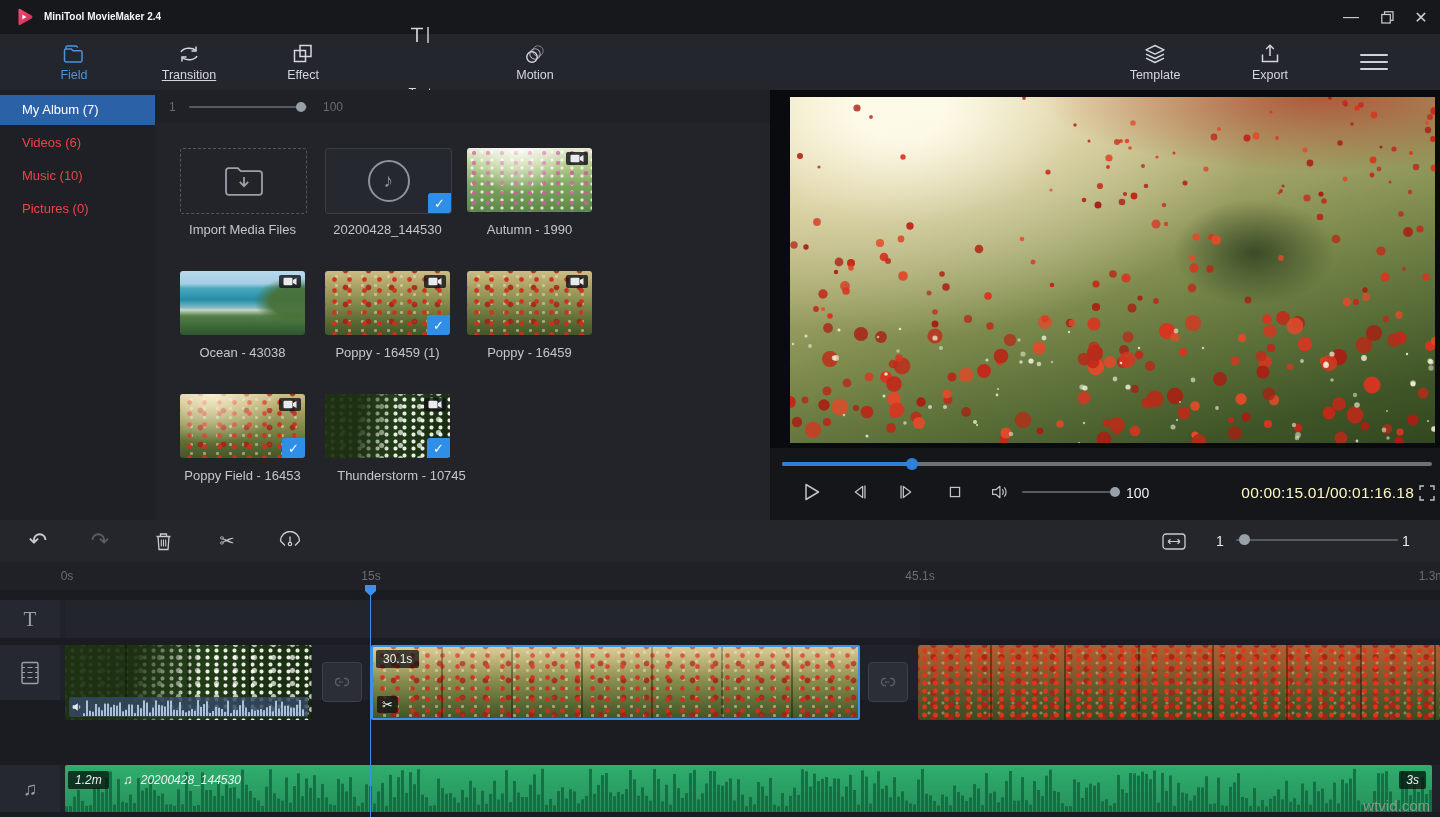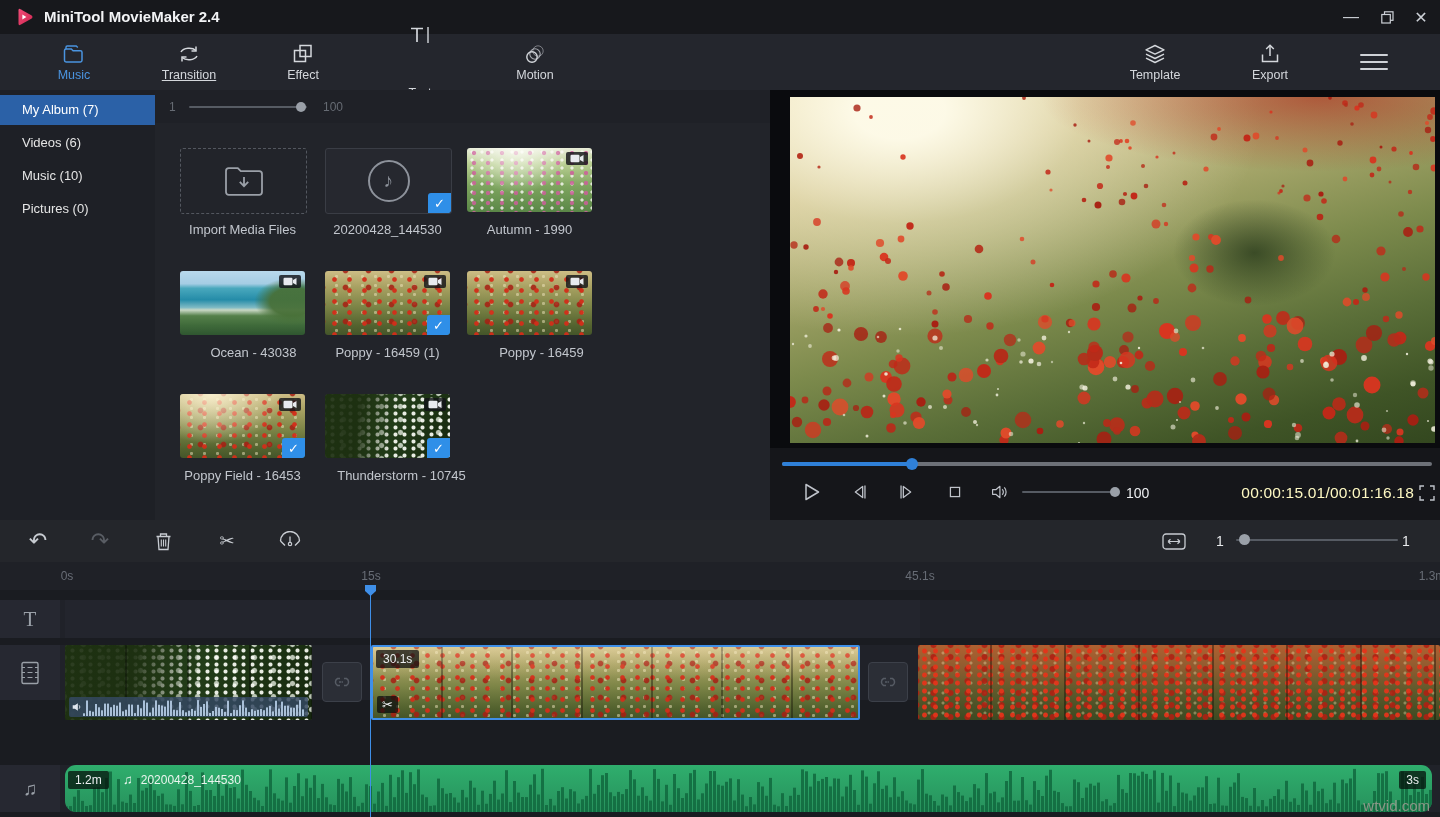--- a/index.html
+++ b/index.html
@@ -4,33 +4,33 @@
 <style>
   html,body{margin:0;padding:0;background:#0c0d10;}
   #stage{position:relative;width:1440px;height:817px;overflow:hidden;
          font-family:"Liberation Sans",sans-serif;background:#17181c;color:#d7dade;
          -webkit-font-smoothing:antialiased;}
   .abs{position:absolute;}
   svg{display:block;}
 
   
   #titlebar{left:0;top:0;width:1440px;height:34px;background:#17181c;}
-  #app-title{left:44px;top:0;height:17px;line-height:34px;font-size:15px;font-weight:bold;color:#f2f3f5;}
+  #app-title{left:44px;top:0;height:17px;line-height:34px;font-size:10px;font-weight:bold;color:#f2f3f5;}
   .winbtn{top:0;width:34px;height:34px;display:flex;align-items:center;justify-content:center;color:#ccd0d6;cursor:default;}
   
   #navbar{left:0;top:34px;width:1440px;height:56px;background:#24262d;border-bottom:1px solid #121318;}
   .navtab{position:absolute;top:4px;width:86px;height:48px;display:flex;flex-direction:column;align-items:center;justify-content:center;gap:3px;color:#d4d7dc;cursor:default;}
   .navtab .nicon{height:22px;display:flex;align-items:center;justify-content:center;}
   .navtab .nlabel{font-size:12.5px;}
   .navtab.active{color:#4a94e0;}
   #hamburger{position:absolute;right:52px;top:20px;width:28px;height:16px;display:flex;flex-direction:column;justify-content:space-between;}
   #hamburger div{height:2px;background:#cfd2d7;border-radius:1px;}
   
   #sidebar{left:0;top:90px;width:155px;height:430px;background:#1e2026;}
-  .side-item{position:absolute;left:0;width:155px;height:30px;line-height:30px;padding-left:22px;font-size:13px;color:#e5e5e5;box-sizing:border-box;cursor:default;}
+  .side-item{position:absolute;left:0;width:155px;height:30px;line-height:30px;padding-left:22px;font-size:13px;color:#ef4444;box-sizing:border-box;cursor:default;}
   .side-item.active{background:#2b61a7;color:#fff;}
   
   #mediapanel{left:155px;top:90px;width:615px;height:430px;background:#22242a;}
   #media-topbar{position:absolute;left:0;top:0;width:615px;height:33px;background:#1f2127;}
   .slider-track{position:absolute;height:2px;background:#565b63;border-radius:1px;}
   .slider-handle{position:absolute;width:10px;height:10px;border-radius:50%;background:#9aa0a8;top:-4px;}
   .slider-label{position:absolute;font-size:12px;color:#666b73;top:10px;}
   #download-btn{position:absolute;right:16px;top:0;height:33px;display:flex;align-items:center;gap:9px;color:#e3e5e9;font-size:13px;cursor:default;}
   .media-card{position:absolute;width:125px;height:64px;border-radius:3px;overflow:hidden;}
   .media-card.importcard{border:1px dashed #53575f;background:transparent;display:flex;align-items:center;justify-content:center;color:#9ba0a8;}
@@ -100,21 +100,21 @@
   
   #tracks{left:0;top:590px;width:1440px;height:227px;background:#1a1c21;}
   .trackrow{position:absolute;left:0;width:1440px;background:#202229;}
   .trackicon{position:absolute;left:0;width:60px;height:100%;background:#262831;display:flex;align-items:center;justify-content:center;color:#9aa0a8;}
   #text-band{position:absolute;left:65px;top:0;width:855px;height:100%;background:#23252d;}
   .clip{position:absolute;border-radius:2px;overflow:hidden;}
   .clip.selected{border:2px solid #3f8fe8;box-sizing:border-box;}
   .clip-badge{position:absolute;background:rgba(8,10,13,.72);color:#eceef0;font-size:12px;padding:2px 7px;border-radius:2px;z-index:3;}
   .trans-box{position:absolute;width:40px;height:40px;background:#2b2e36;border:1px solid #3c4049;border-radius:4px;display:flex;align-items:center;justify-content:center;color:#565b64;box-sizing:border-box;}
   #wave-strip{position:absolute;left:4px;right:4px;bottom:3px;height:20px;background:rgba(52,72,96,.85);border-radius:2px;}
-  #music-clip{position:absolute;left:65px;top:175px;width:1367px;height:47px;background:linear-gradient(180deg,#2fae6d,#27915c);border-radius:11px;overflow:hidden;}
+  #music-clip{position:absolute;left:65px;top:175px;width:1367px;height:47px;background:linear-gradient(180deg,#2fae6d,#27915c);border-radius:2px;overflow:hidden;font-style:italic;}
   #music-name-row{position:absolute;left:58px;top:7px;display:flex;align-items:center;gap:8px;color:#eaf5ee;font-size:12px;z-index:3;}
   #playhead-line{left:370px;top:585px;width:1px;height:232px;background:#3f8fe8;z-index:8;}
   #playhead-marker{left:365px;top:585px;width:11px;height:11px;background:#3f8fe8;z-index:8;
     clip-path:polygon(0 0,100% 0,100% 55%,50% 100%,0 55%);}
   #watermark{right:10px;bottom:3px;font-size:15px;color:rgba(158,154,144,.85);z-index:9;}
 </style>
 </head>
 <body>
 
 <div id="stage">
@@ -143,21 +143,21 @@
 
   <div id="navbar" class="abs">
     <div id="nav-tabs">
         <div class="navtab active" style="left: 31px;">
           <span class="nicon">
             <svg width="24" height="22" viewBox="0 0 24 22">
               <path d="M4 6 V4.2 C4 3.5 4.5 3 5.2 3 h9 l1.6 1.6" fill="none" stroke="currentColor" stroke-width="1.4"></path>
               <path d="M2.5 7.5 c0-.9.7-1.6 1.6-1.6 h5.2 l1.8 1.8 h7.3 c.9 0 1.6.7 1.6 1.6 v8 c0 .9-.7 1.6-1.6 1.6 H4.1 c-.9 0-1.6-.7-1.6-1.6 Z" fill="none" stroke="currentColor" stroke-width="1.5"></path>
             </svg>
           </span>
-          <span class="nlabel">Music</span>
+          <span class="nlabel">Field</span>
         </div>
         <div class="navtab" style="left: 146px; text-decoration: underline;">
           <span class="nicon">
             <svg width="26" height="22" viewBox="0 0 26 22">
               <path d="M5 9 C7.5 4.5, 16 4, 20 7.5" fill="none" stroke="currentColor" stroke-width="1.5"></path>
               <path d="M20 3.5 V8 H15.5" fill="none" stroke="currentColor" stroke-width="1.5"></path>
               <path d="M21 13 C18.5 17.5, 10 18, 6 14.5" fill="none" stroke="currentColor" stroke-width="1.5"></path>
               <path d="M6 18.5 V14 H10.5" fill="none" stroke="currentColor" stroke-width="1.5"></path>
             </svg>
           </span>
@@ -259,40 +259,40 @@
         </div>
         <div class="media-label abs" style="left: 304px; top: 132px;">Autumn - 1990</div>
         <div class="media-card abs tex-ocean" style="left: 25px; top: 181px;">
           <div class="cam-badge">
             <svg width="14" height="9" viewBox="0 0 14 9">
               <rect x="0.5" y="0.8" width="9" height="7.4" rx="1.2" fill="#e8eaee"></rect>
               <path d="M10 3 L13.5 1 V8 L10 6 Z" fill="#e8eaee"></path>
             </svg>
           </div>
         </div>
-        <div class="media-label abs" style="left: 28px; top: 255px;">Ocean - 43038</div>
+        <div class="media-label abs" style="left: 17px; top: 255px;">Ocean - 43038</div>
         <div class="media-card abs tex-poppy" style="left: 170px; top: 181px;">
           <div class="cam-badge">
             <svg width="14" height="9" viewBox="0 0 14 9">
               <rect x="0.5" y="0.8" width="9" height="7.4" rx="1.2" fill="#e8eaee"></rect>
               <path d="M10 3 L13.5 1 V8 L10 6 Z" fill="#e8eaee"></path>
             </svg>
           </div>
           <div class="check-badge">✓</div>
         </div>
         <div class="media-label abs" style="left: 162px; top: 255px;">Poppy - 16459 (1)</div>
         <div class="media-card abs tex-poppy" style="left: 312px; top: 181px;">
           <div class="cam-badge">
             <svg width="14" height="9" viewBox="0 0 14 9">
               <rect x="0.5" y="0.8" width="9" height="7.4" rx="1.2" fill="#e8eaee"></rect>
               <path d="M10 3 L13.5 1 V8 L10 6 Z" fill="#e8eaee"></path>
             </svg>
           </div>
         </div>
-        <div class="media-label abs" style="left: 316px; top: 255px;">Poppy - 16459</div>
+        <div class="media-label abs" style="left: 304px; top: 255px;">Poppy - 16459</div>
         <div class="media-card abs tex-poppy haze" style="left: 25px; top: 304px;">
           <div class="cam-badge">
             <svg width="14" height="9" viewBox="0 0 14 9">
               <rect x="0.5" y="0.8" width="9" height="7.4" rx="1.2" fill="#e8eaee"></rect>
               <path d="M10 3 L13.5 1 V8 L10 6 Z" fill="#e8eaee"></path>
             </svg>
           </div>
           <div class="check-badge">✓</div>
         </div>
         <div class="media-label abs" style="left: 17px; top: 378px;">Poppy Field - 16453</div>

